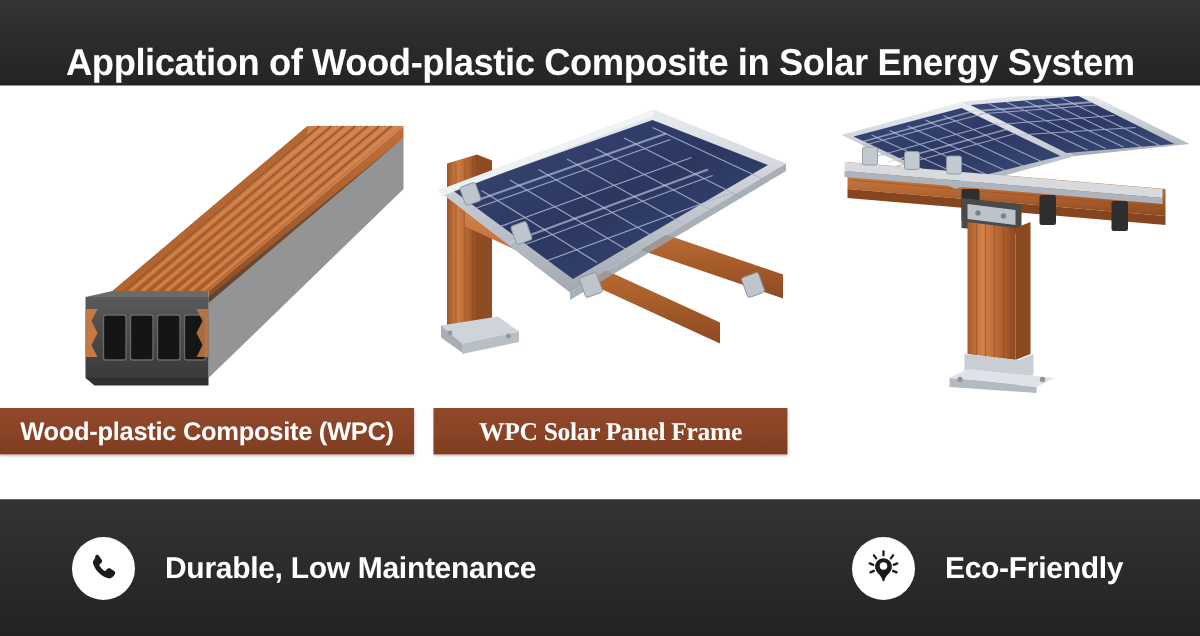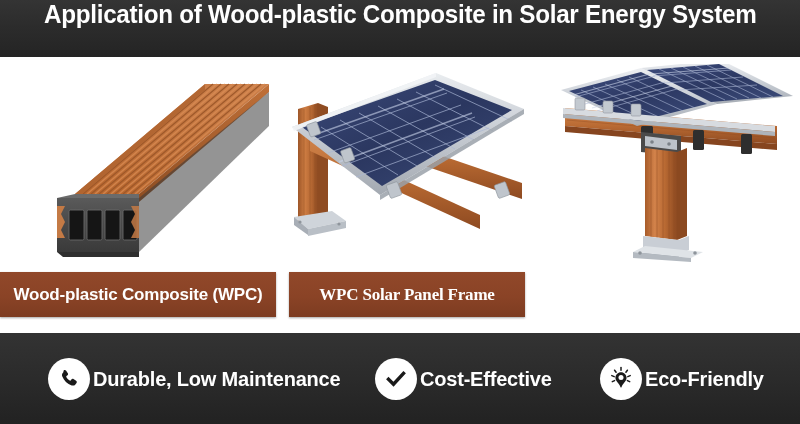--- a/index.html
+++ b/index.html
@@ -7,21 +7,21 @@
   body {
     font-family:"Liberation Sans", sans-serif;
     background:#2a2a2a;
     position:relative;
   }
 
   
   .header{
     position:absolute; left:0; top:0; width:800px; height:57px;
     background:linear-gradient(180deg,#343434 0%,#2c2c2c 45%,#242424 100%);
-    display:flex; align-items:flex-start; justify-content:center;
+    display:flex; align-items:flex-end; justify-content:center;
   }
   .header-title{
     color:#ffffff;
     font-size:25px;
     font-weight:bold;
     letter-spacing:-0.3px;
     text-align:center;
     white-space:nowrap;
     transform:scaleX(0.97);
   }
@@ -42,46 +42,46 @@
   .card-1{ left:12px;  width:268px; }
   .card-2{ left:278px; width:260px; }
   .card-3{ left:540px; width:260px; }
   .card svg{ display:block; }
 
   
   .labels{
     position:absolute; left:0; top:215px; width:800px; height:34px;
   }
   .label{
-    position:absolute; top:0; height:45px;
+    position:absolute; top:0; height:31px;
     background:linear-gradient(180deg,#91482a 0%,#8a4326 55%,#7d3c21 100%);
     color:#ffffff;
     font-size:17px;
     font-weight:bold;
     display:flex; align-items:center; justify-content:center;
     white-space:nowrap;
     box-shadow:0 1px 2px rgba(0,0,0,.35);
     letter-spacing:-0.2px;
   }
   .label-1{ left:0px;   width:276px; }
   .label-2{ left:289px; width:236px;font-family:Liberation Serif, serif; }
   .label-3{ left:550px; width:250px; }
 
   
   .footer{
     position:absolute; left:0; top:333px; width:800px; height:91px;
     background:linear-gradient(180deg,#333333 0%,#2b2b2b 50%,#222222 100%);
   }
   .feature{
     position:absolute; top:22px; height:48px;
-    display:flex; align-items:center; gap:3px;
+    display:flex; align-items:center; gap:20px;
   }
   .feature-1{ left:48px; }
   .feature-2{ left:375px; }
-  .feature-3{ left:600px;text-align:center; }
+  .feature-3{ left:568px;text-align:center; }
   .feature-icon{
     width:42px; height:42px; border-radius:50%;
     background:#ffffff;
     display:flex; align-items:center; justify-content:center;
     flex:0 0 auto;
   }
   .feature-icon svg{ display:block; }
   .feature-label{
     color:#ffffff;
     font-size:20px;
@@ -381,28 +381,20 @@
 
   <div class="feature feature-1">
     <span class="feature-icon">
       <svg width="24" height="24" viewBox="0 0 24 24" aria-hidden="true">
         <path fill="#1a1a1a" d="M6.8 3.2c.7-.5 1.7-.4 2.2.4l1.8 2.6c.5.7.3 1.6-.3 2.1l-1 .8c-.3.2-.4.6-.2.9.7 1.4 1.9 2.7 3.4 3.6.3.2.7.1.9-.2l.8-1c.5-.7 1.4-.8 2.1-.4l2.6 1.7c.8.5.9 1.6.4 2.3l-1.1 1.4c-.9 1.1-2.4 1.5-3.7 1C10.3 17 6.9 13.6 5.2 9.2c-.5-1.3-.1-2.8 1-3.7z"></path>
       </svg>
     </span>
     <span class="feature-label">Durable, Low Maintenance</span>
   </div>
 
-  <div class="feature feature-2">
-    <span class="feature-icon">
-      <svg width="26" height="26" viewBox="0 0 26 26" aria-hidden="true">
-        <path fill="none" stroke="#1a1a1a" stroke-width="3.4" stroke-linecap="square" stroke-linejoin="miter" d="M5.5 13.2 L10.5 18.2 L20.5 7.4"></path>
-      </svg>
-    </span>
-    <span class="feature-label">Cost-Effective</span>
-  </div>
 
   <div class="feature feature-3">
     <span class="feature-icon">
       <svg width="26" height="26" viewBox="0 0 26 26" aria-hidden="true">
 
         <g stroke="#1a1a1a" stroke-width="1.5" stroke-linecap="round">
           <line x1="13" y1="1.5" x2="13" y2="4.2"></line>
           <line x1="6.6" y1="4.2" x2="8.1" y2="6.2"></line>
           <line x1="19.4" y1="4.2" x2="17.9" y2="6.2"></line>
           <line x1="3.8" y1="9.6" x2="6.2" y2="10.6"></line>

